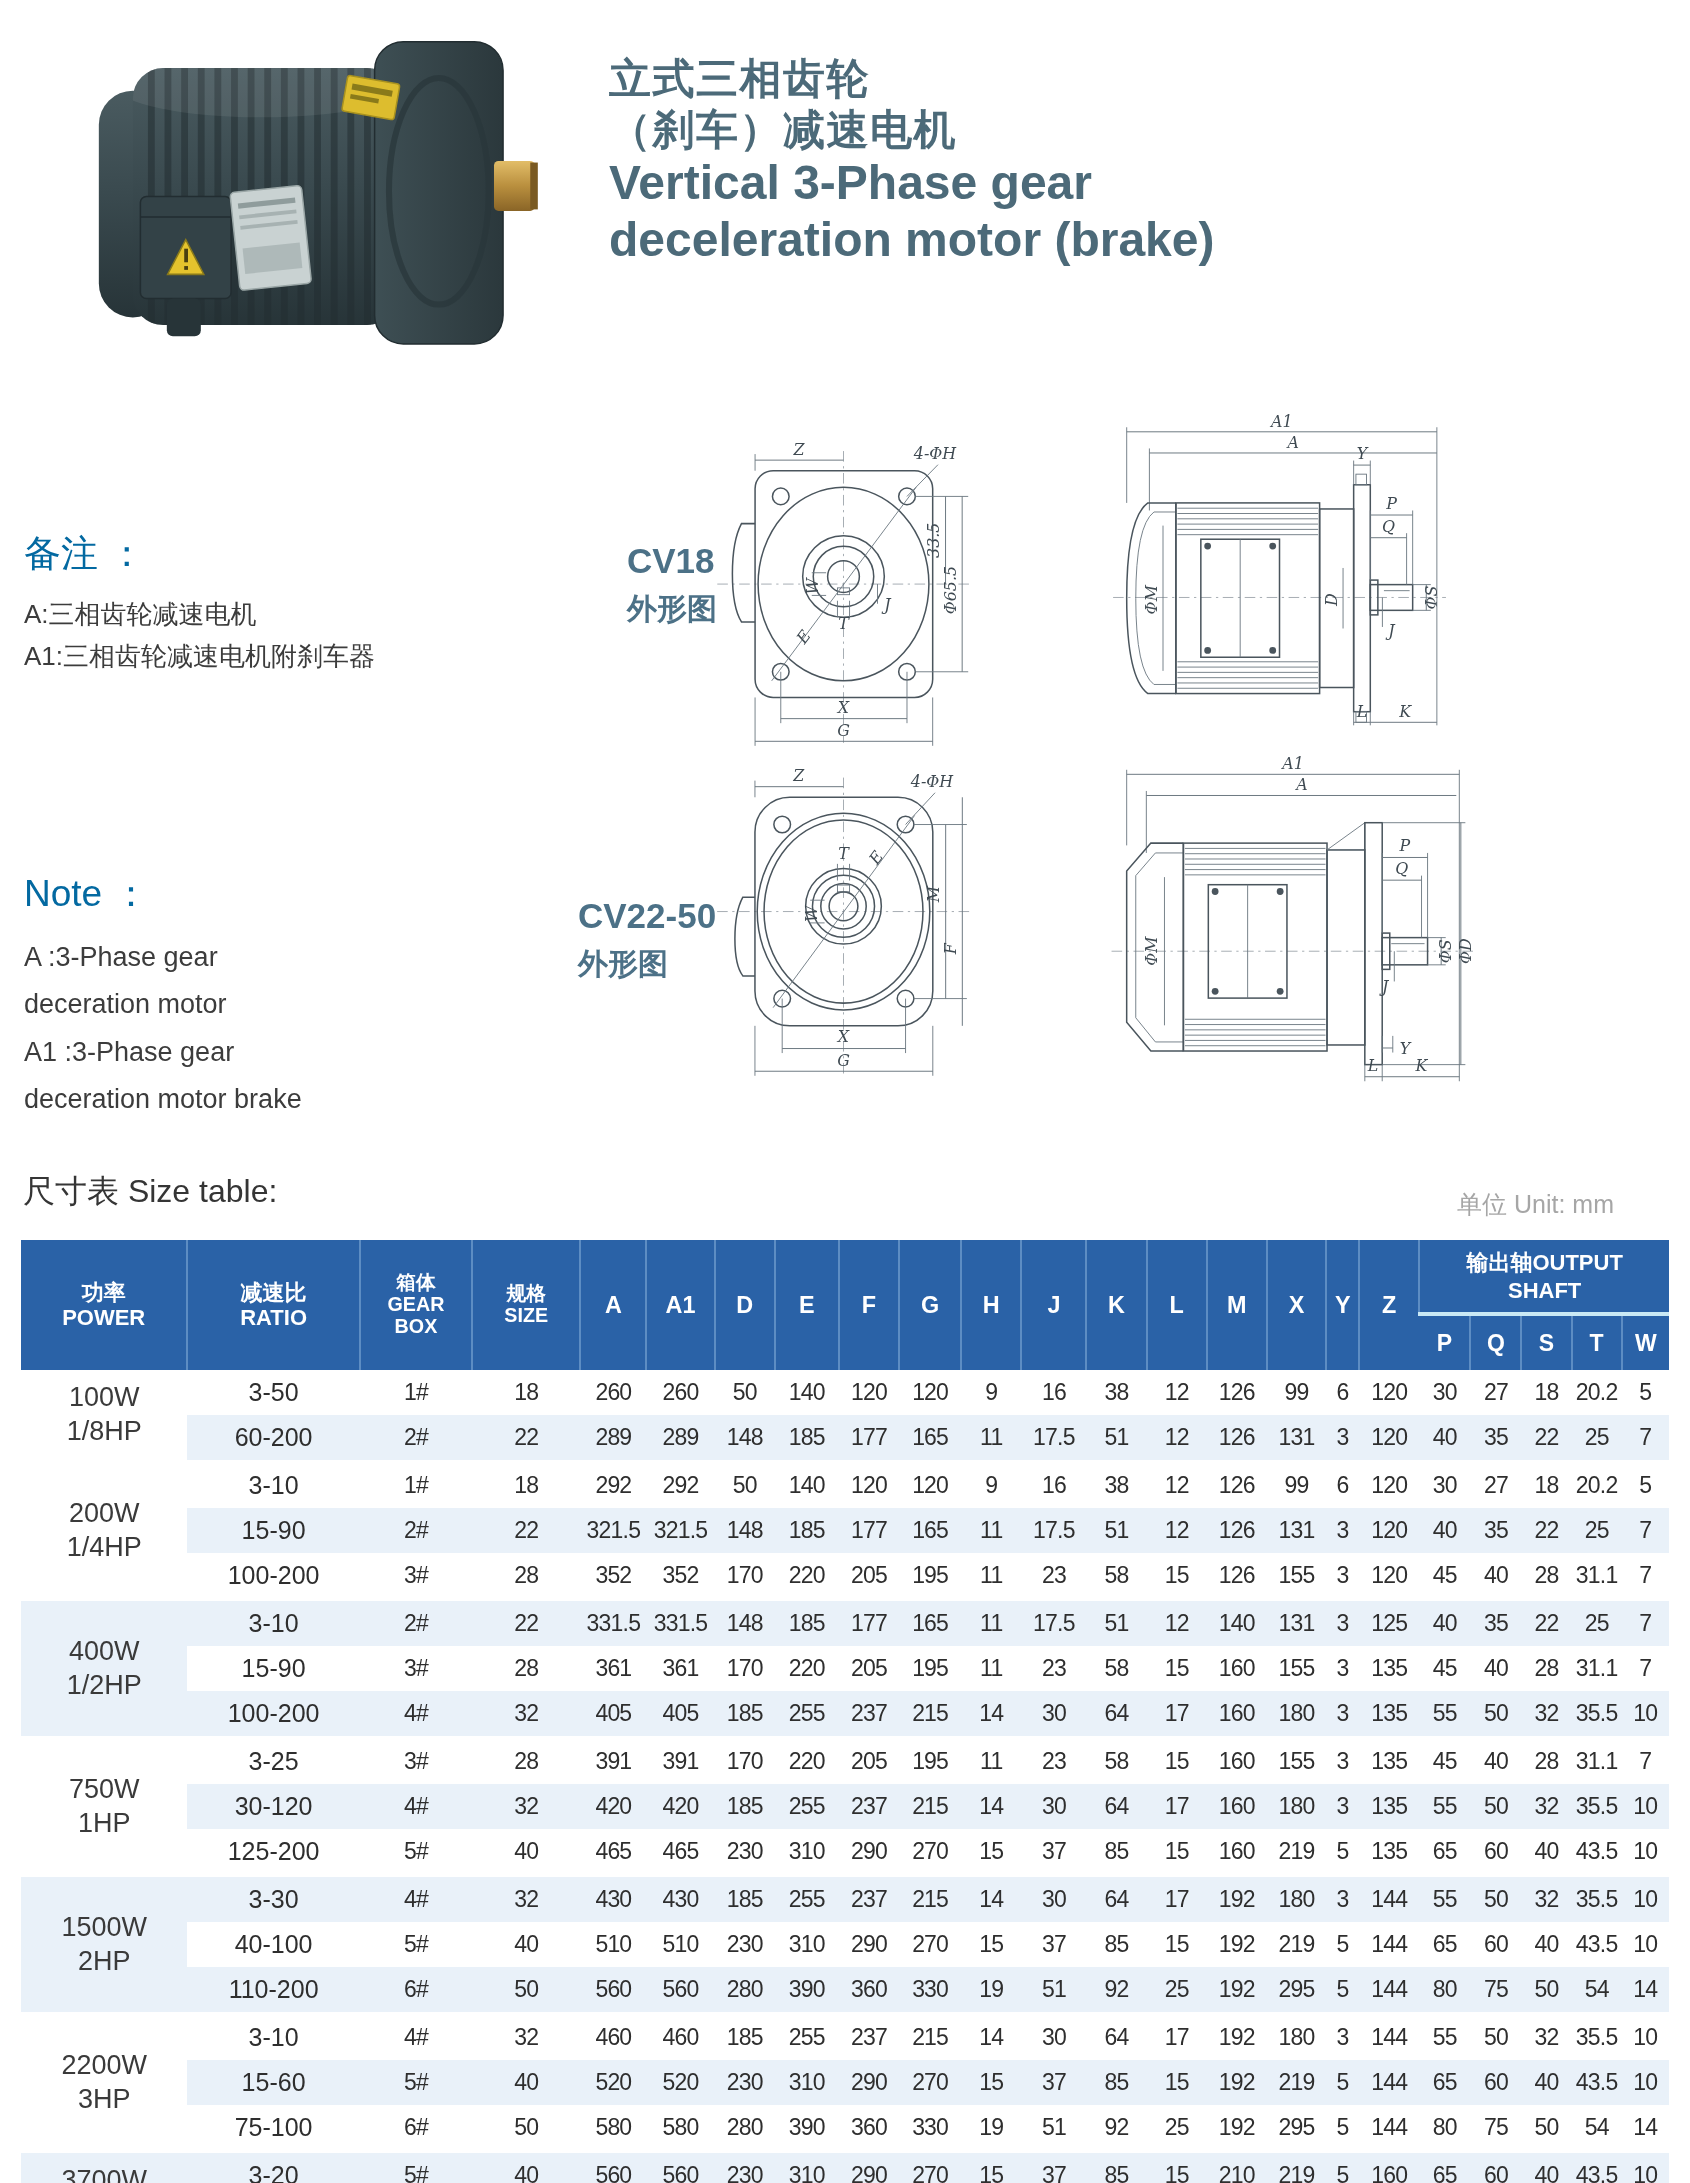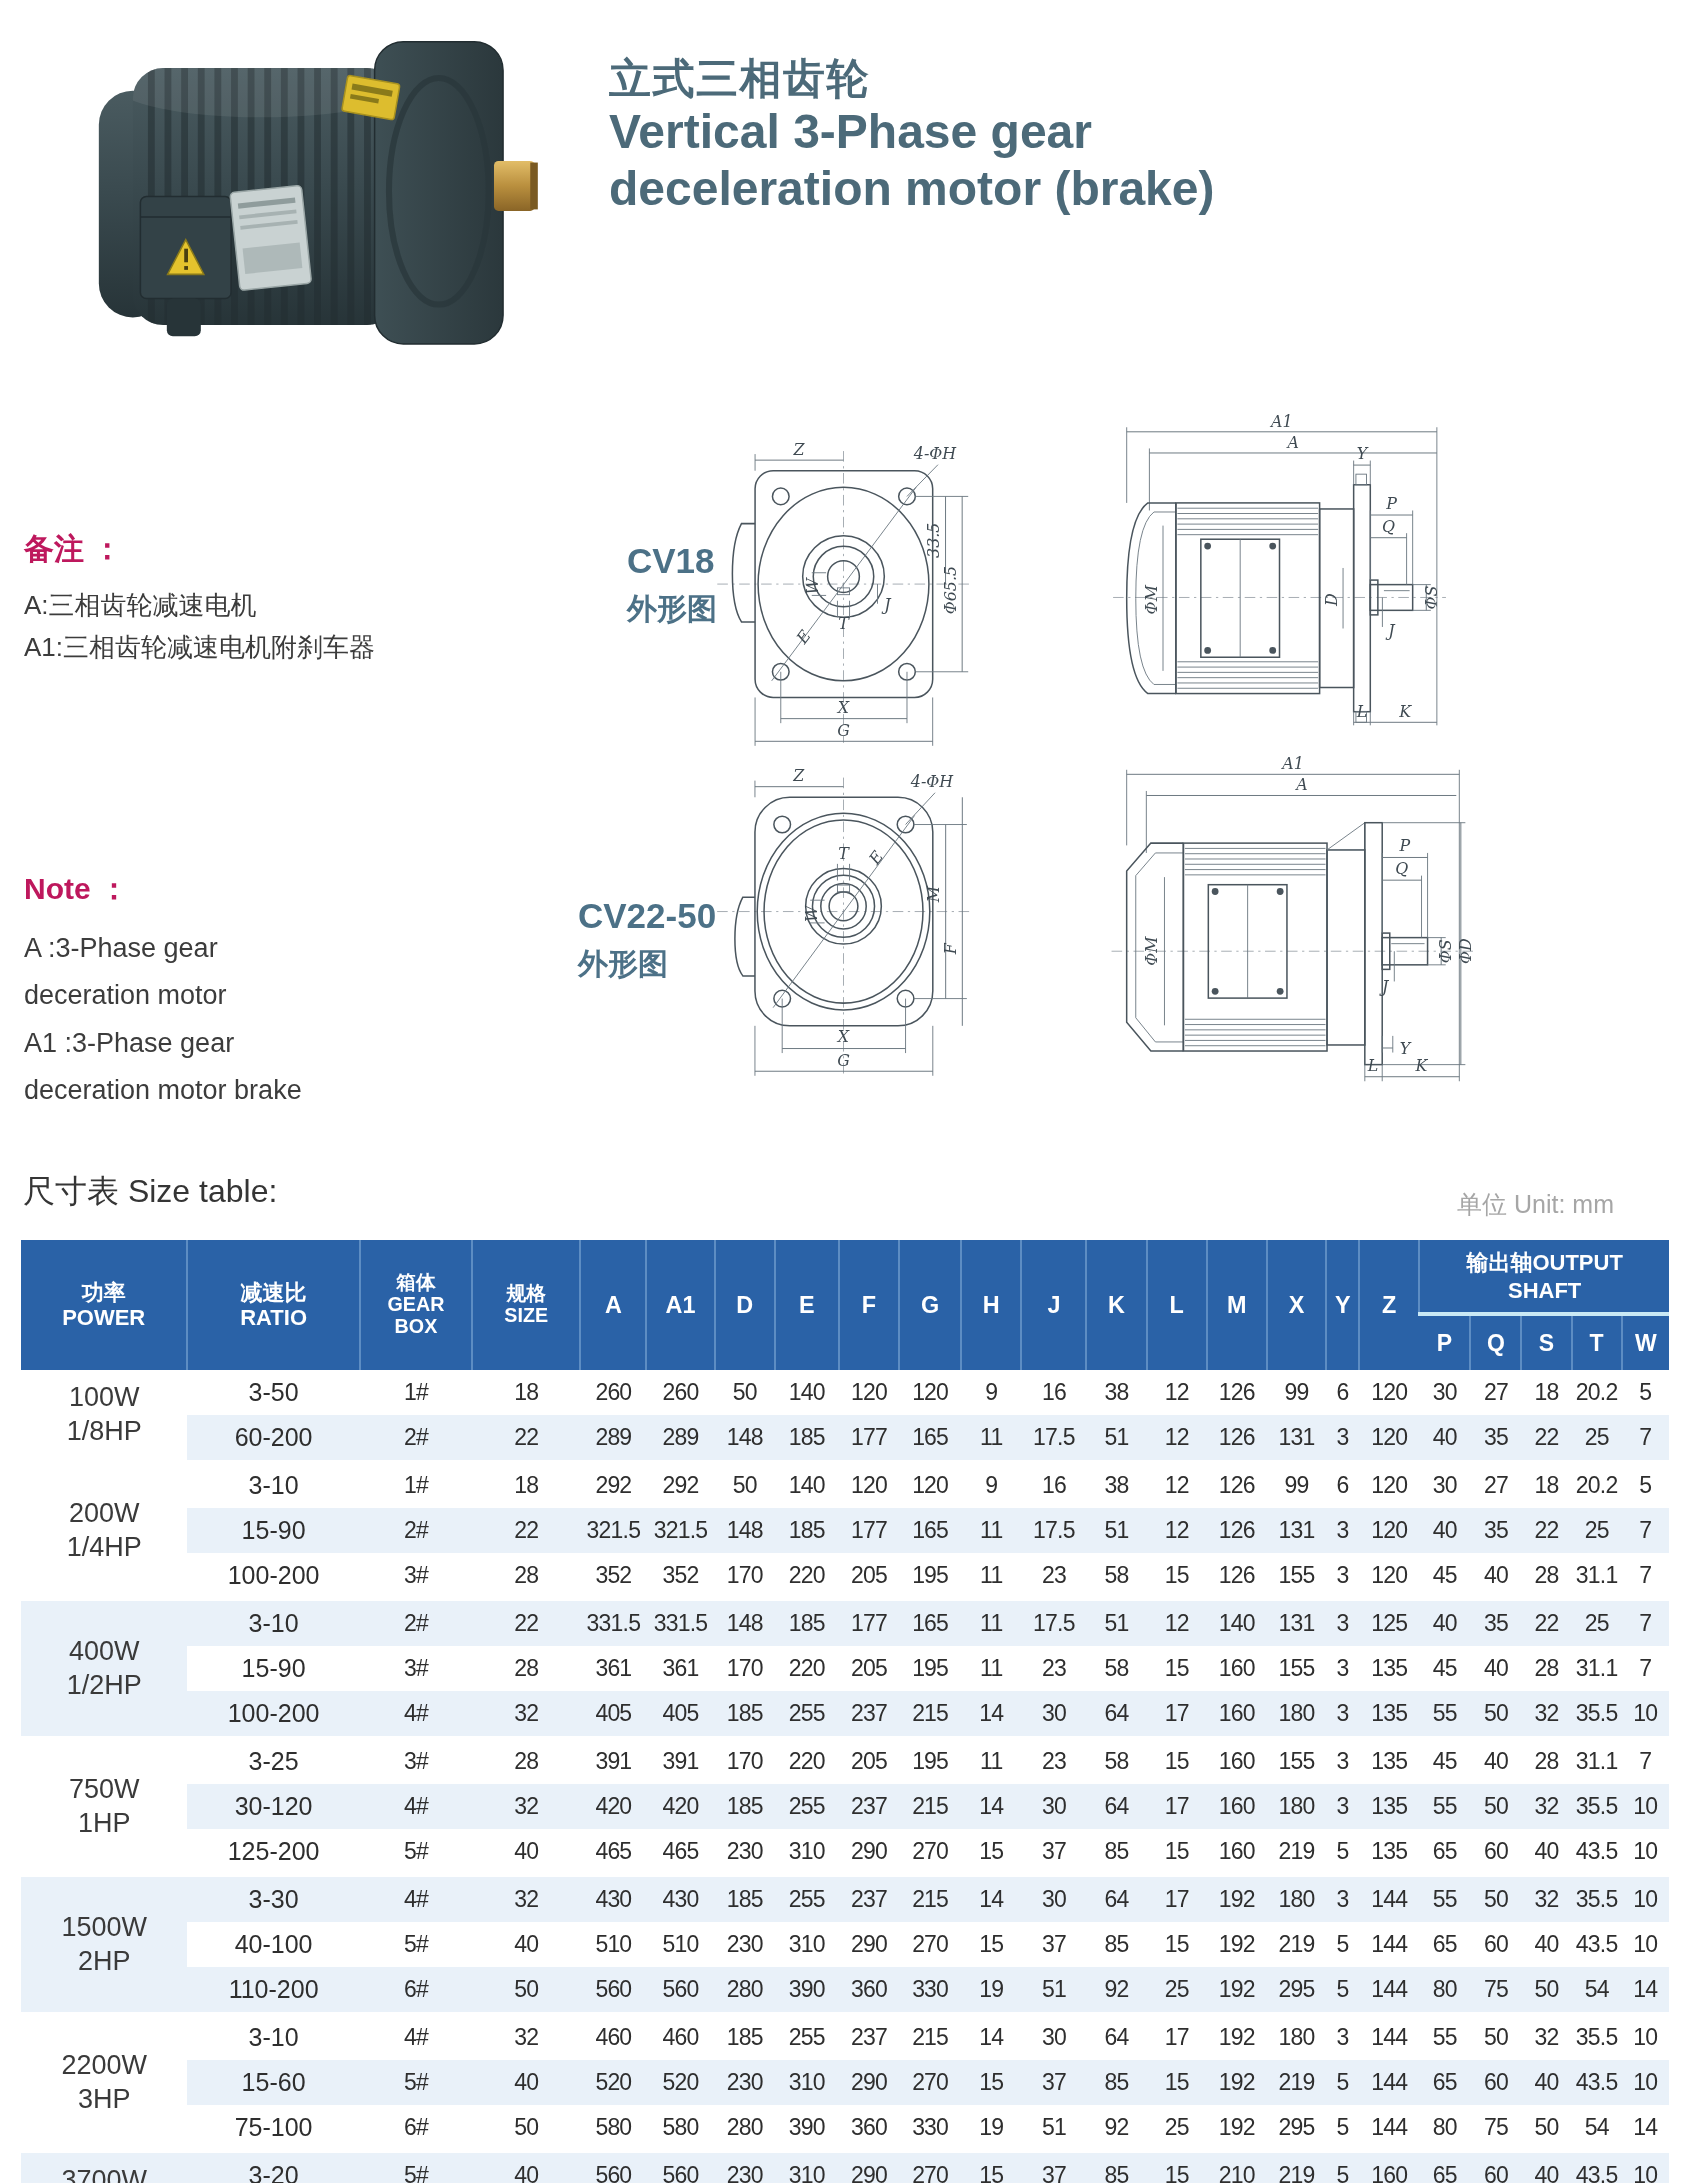--- a/index.html
+++ b/index.html
@@ -10,21 +10,21 @@
   .title-block{position:absolute;left:609px;top:53px;}
   .title-zh{font-size:42px;font-weight:700;color:#4c6a79;line-height:1.22;letter-spacing:1.5px;}
   .title-en{font-size:48px;font-weight:700;color:#4c6a79;line-height:1.18;}
 
   
   .product-photo{position:absolute;left:42px;top:19px;width:499px;height:340px;}
 
   
   .notes-zh{position:absolute;left:24px;top:529px;}
   .notes-en{position:absolute;left:24px;top:869px;}
-  .note-heading{font-size:30px;font-weight:700;color:#be185d;margin-bottom:15px;}
+  .note-heading{font-size:37px;font-weight:400;color:#0369a1;margin-bottom:15px;}
   .notes-zh .note-line{font-size:26px;color:#3c3c3c;line-height:1.6;}
   .notes-en .note-line{font-size:27px;color:#3c3c3c;line-height:1.75;}
 
   
   .diagram-label{position:absolute;}
   .cv18-label{left:627px;top:541px;}
   .cv22-label{left:578px;top:896px;}
   .dl1{font-size:35px;font-weight:700;color:#4c7187;}
   .dl2{font-size:30px;font-weight:700;color:#4c7187;margin-top:7.6px;}
 
@@ -127,20 +127,21 @@
         <rect x="264" y="240" width="76" height="7" fill="#8f9c9c"></rect>
         <rect x="264" y="256" width="76" height="5" fill="#a7b2b2"></rect>
         <rect x="264" y="270" width="76" height="5" fill="#a7b2b2"></rect>
         <rect x="264" y="300" width="76" height="34" fill="#aeb9b9"></rect>
       </g>
     </svg>
   </div>
 
   <div class="title-block">
     <div class="title-zh">立式三相齿轮</div>
+    <div class="title-zh">（刹车）减速电机</div>
     <div class="title-en">Vertical 3-Phase gear</div>
     <div class="title-en">deceleration motor (brake)</div>
   </div>
 
   <div class="notes-zh">
     <div class="note-heading">备注 ：</div>
     <div class="note-line">A:三相齿轮减速电机</div>
     <div class="note-line">A1:三相齿轮减速电机附刹车器</div>
   </div>
   <div class="notes-en">

